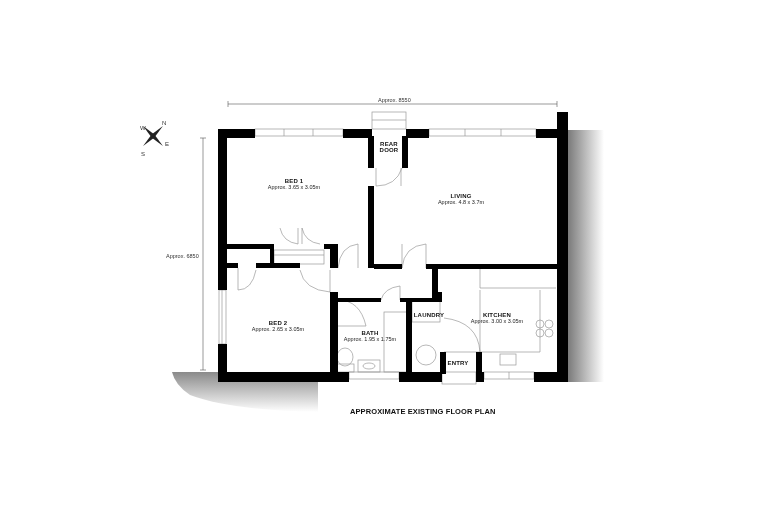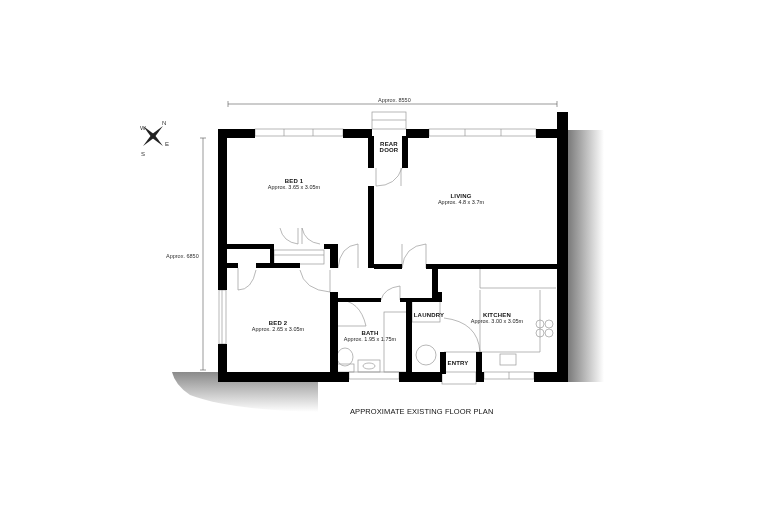--- a/index.html
+++ b/index.html
@@ -3,21 +3,21 @@
 <meta charset="utf-8">
 <style>
   html, body { margin:0; padding:0; background:#ffffff; }
   body { width:768px; height:512px; position:relative; overflow:hidden; font-family:"Liberation Sans", sans-serif; }
   .frame { position:absolute; left:0; top:64px; width:768px; height:384px; background:#ffffff; }
   .plan { position:absolute; left:0; top:0; width:768px; height:512px; }
   .lbl { position:absolute; text-align:center; color:#111; white-space:nowrap; transform:translateX(-50%); }
   .lbl .t { font-size:6px; font-weight:bold; letter-spacing:0.2px; display:block; }
   .lbl .s { font-size:5.5px; display:block; color:#222; }
   .dim { position:absolute; font-size:5.5px; color:#333; white-space:nowrap; }
-  .caption { position:absolute; left:350px; top:407px; font-size:7.5px; font-weight:normal; color:#111; letter-spacing:0.1px; }
+  .caption { position:absolute; left:350px; top:407px; font-size:7.5px; font-weight:bold; color:#111; letter-spacing:0.1px; }
   .compass-letter { font-size:6px; fill:#333; font-family:"Liberation Sans", sans-serif; }
 </style>
 </head>
 <body>
 
 <div class="frame"></div>
 
 <svg class="plan" width="768" height="512" viewBox="0 0 768 512" xmlns="http://www.w3.org/2000/svg">
   <defs>
     <linearGradient id="shR" x1="0" x2="1" y1="0" y2="0">

